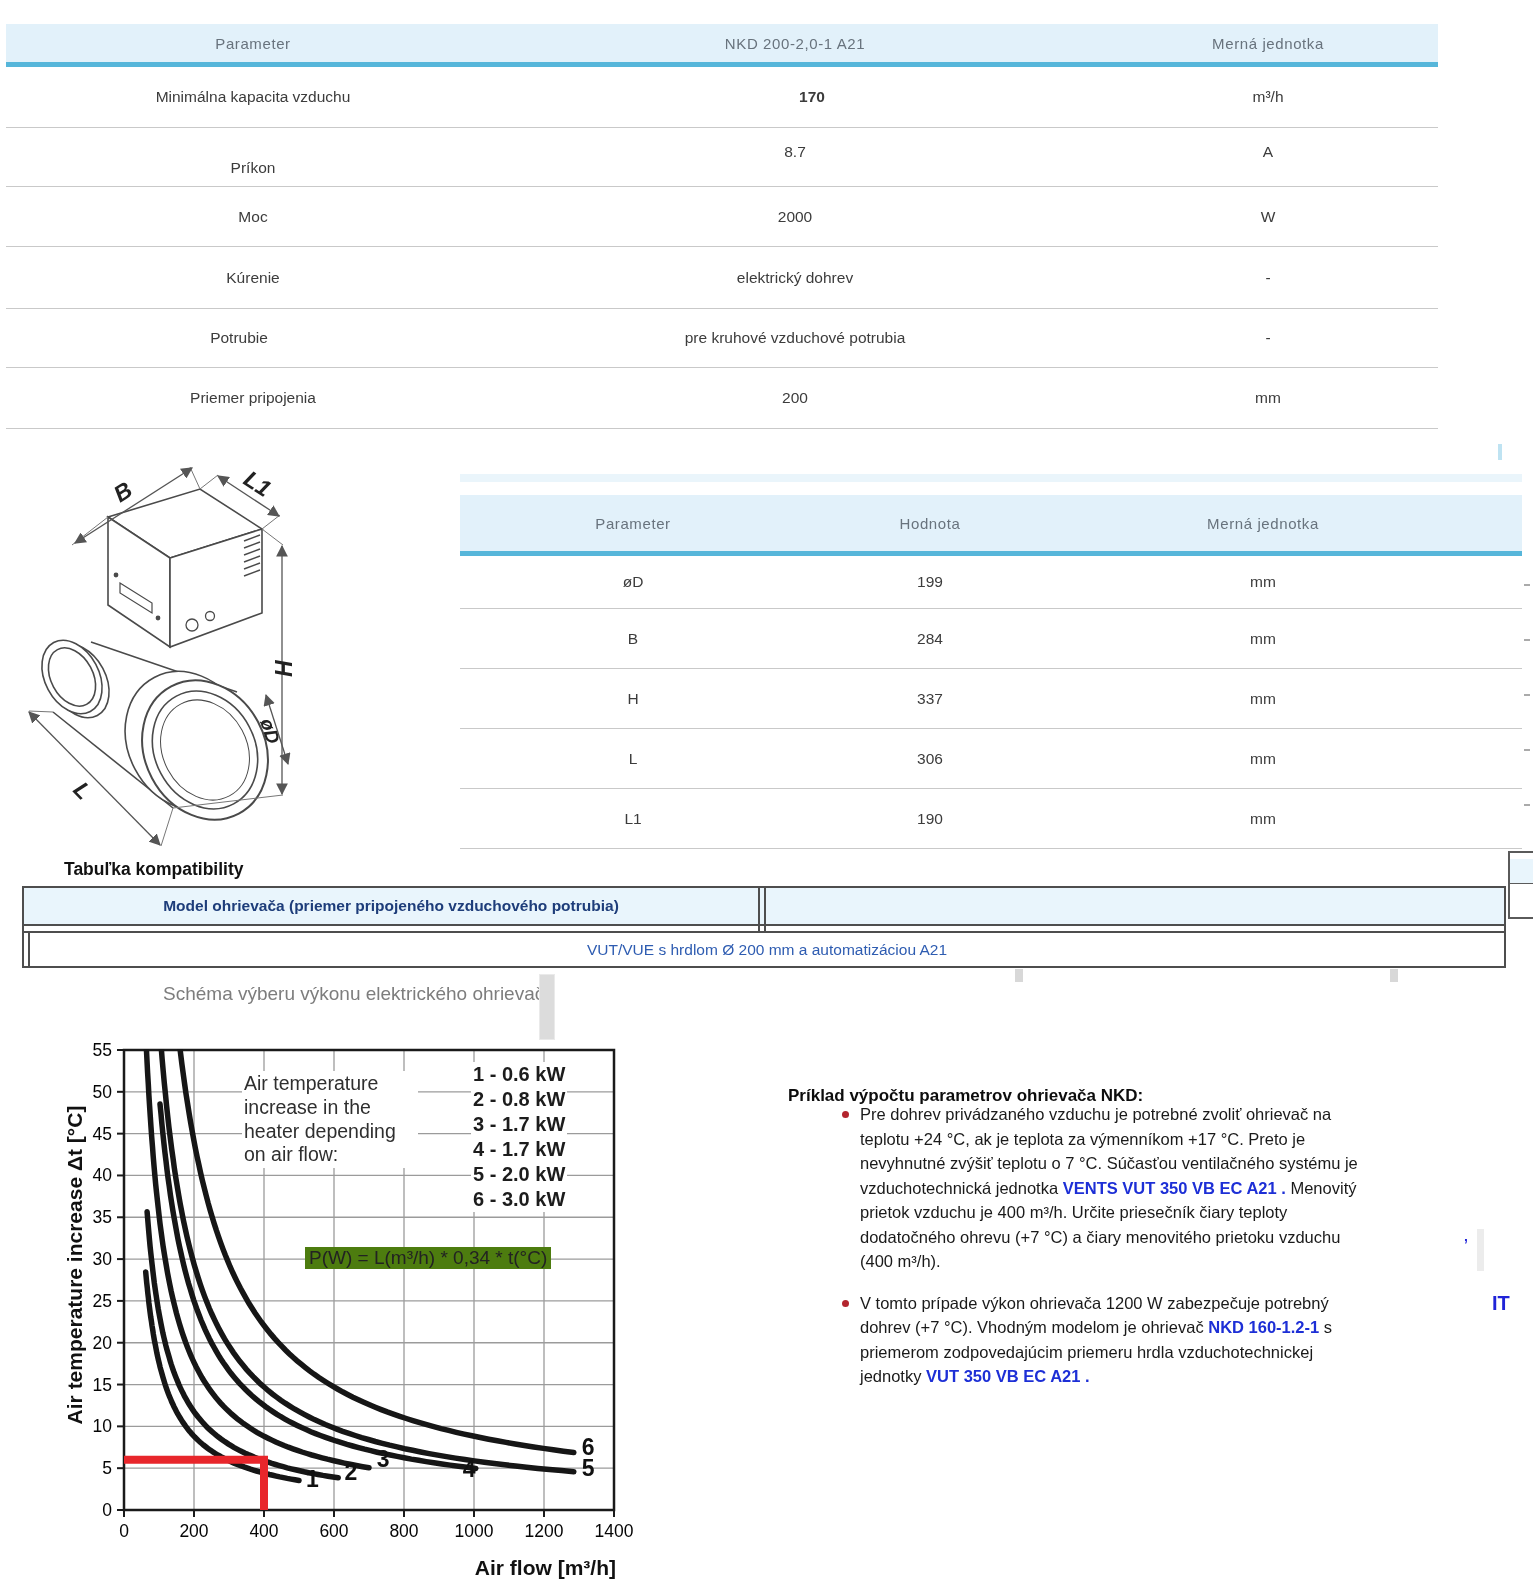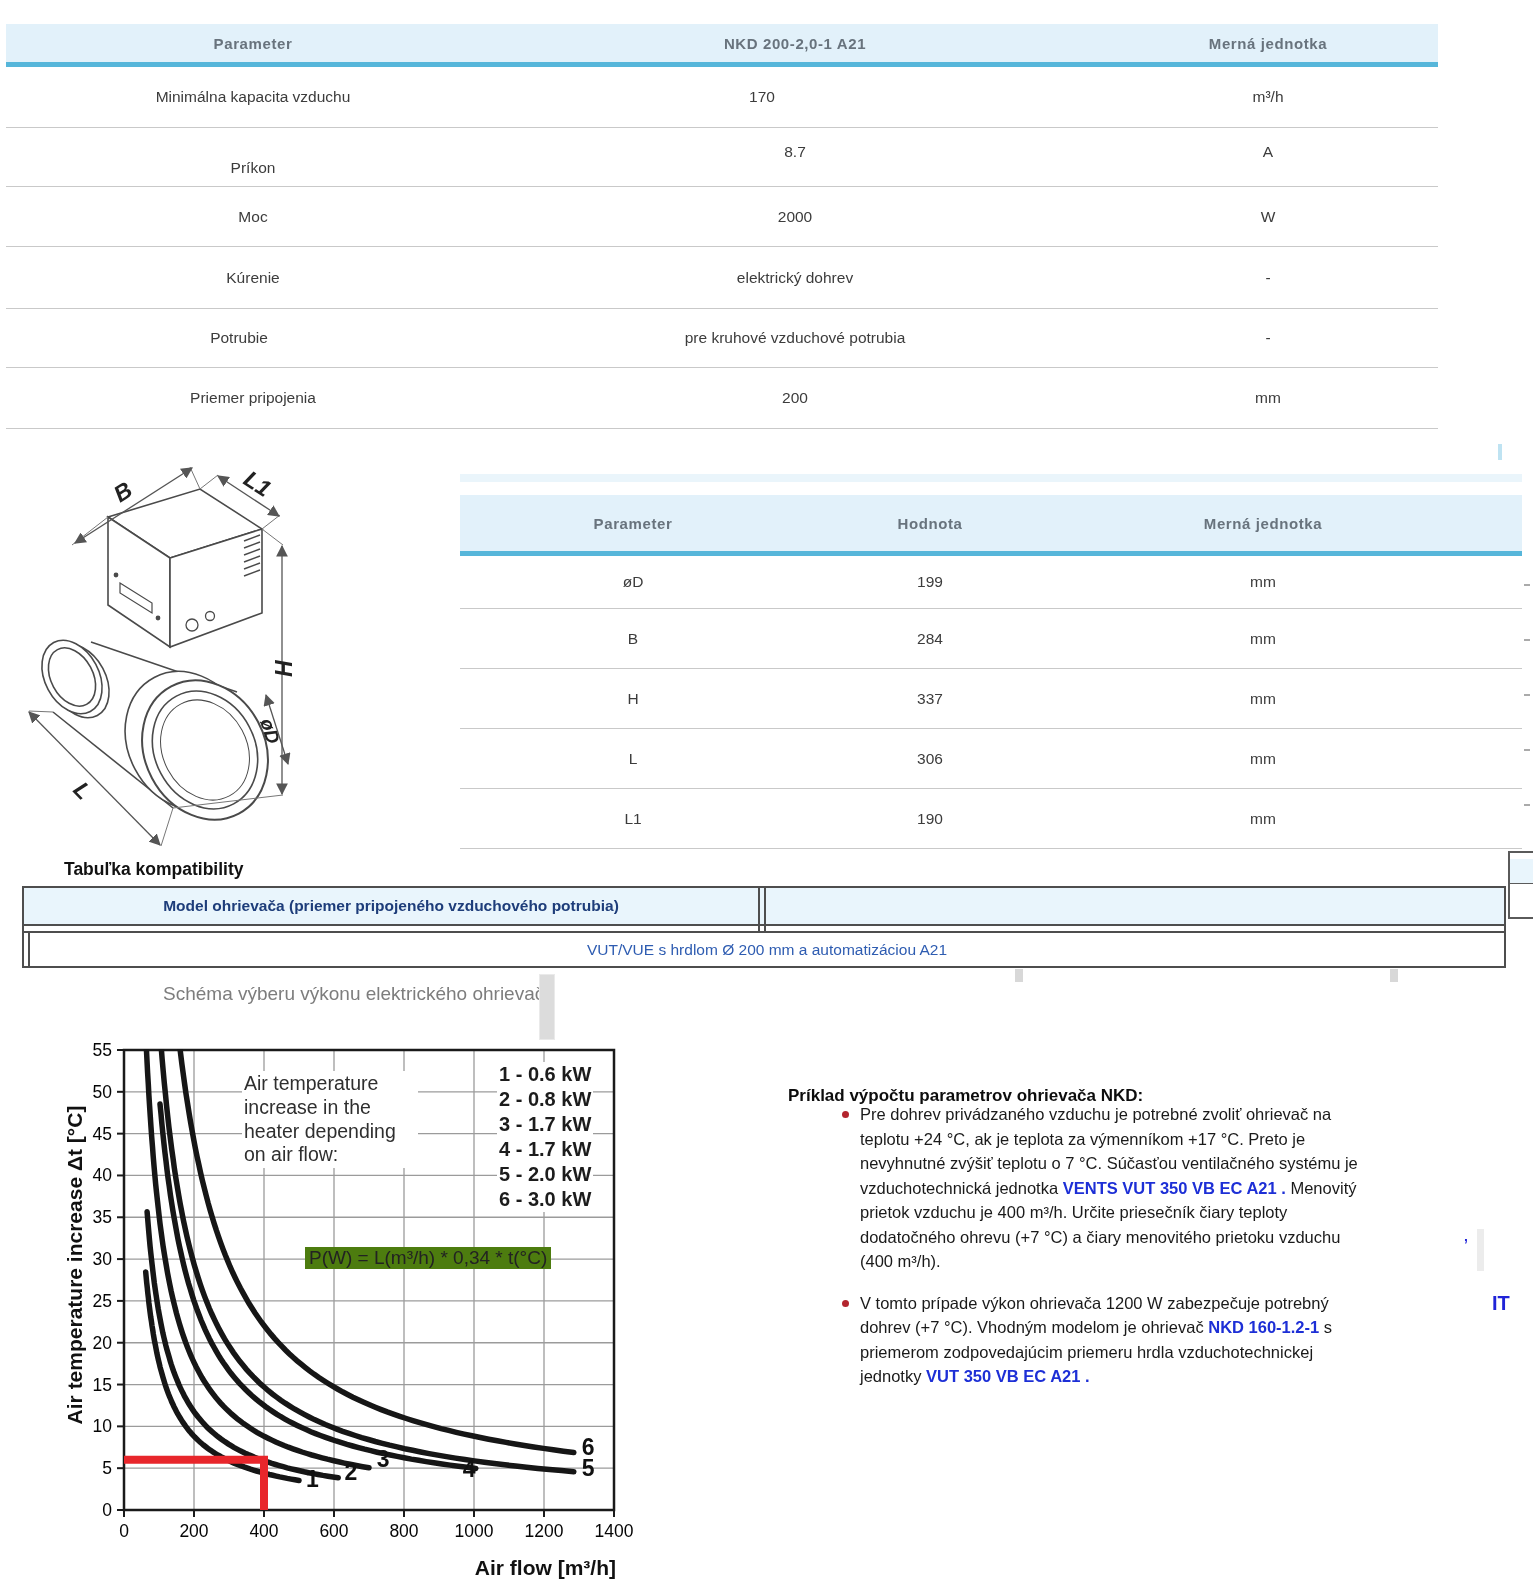--- a/index.html
+++ b/index.html
@@ -2,21 +2,21 @@
 <html><head>
 <meta charset="utf-8">
 <style>
   html,body{margin:0;padding:0;}
   body{width:1533px;height:1586px;position:relative;background:#fff;
        font-family:"Liberation Sans",sans-serif;color:#333;overflow:hidden;}
   .abs{position:absolute;}
   
   .tblhead{background:#e2f1fa;position:relative;}
   .tblhead span{position:absolute;top:50%;transform:translate(-50%,-50%);
-      font-weight:bold;font-size:15px;color:#68737d;letter-spacing:.6px;white-space:nowrap;}
+      font-weight:normal;font-size:15px;color:#68737d;letter-spacing:.6px;white-space:nowrap;}
   .underline{background:#56b6da;height:5px;}
   .trow{position:relative;border-bottom:1px solid #c9c9c9;}
   .trow span{position:absolute;top:50%;transform:translate(-50%,-50%);
       font-size:15.5px;color:#3c3c3c;white-space:nowrap;}
   .bluestrip{background:#eaf5fb;}
   
   #compat-title{font-weight:bold;font-size:17.5px;color:#111;}
   .ct{border:2px solid #4e4e4e;background:#fff;}
   .ct-row{display:flex;align-items:center;}
   .ct-h{background:#e9f5fc;height:36px;border-bottom:2px solid #4e4e4e;}
@@ -51,21 +51,21 @@
 
 <div class="abs" style="left:6px;top:24px;width:1432px;">
   <div class="tblhead" style="height:38px;">
     <span style="left:247px;">Parameter</span>
     <span style="left:789px;">NKD 200-2,0-1 A21</span>
     <span style="left:1262px;">Merná jednotka</span>
   </div>
   <div class="underline"></div>
   <div class="trow" style="height:60px;">
     <span style="left:247px;">Minimálna kapacita vzduchu</span>
-    <span style="left:756px;">170</span>
+    <span style="left:806px;font-weight:bold;">170</span>
     <span style="left:1262px;">m³/h</span>
   </div>
   <div class="trow" style="height:58px;">
     <span style="left:247px;top:calc(50% + 11px);">Príkon</span>
     <span style="left:789px;top:calc(50% - 5px);">8.7</span>
     <span style="left:1262px;top:calc(50% - 5px);">A</span>
   </div>
   <div class="trow" style="height:59px;">
     <span style="left:247px;">Moc</span>
     <span style="left:789px;">2000</span>
@@ -307,21 +307,21 @@
     </g>
     <polyline points="64,424.8181818181818 204,424.8181818181818 204,475" fill="none" stroke="#e8262b" stroke-width="8"></polyline>
     <text x="246" y="451.58181818181816" font-size="23" font-weight="bold" fill="#111">1</text>
     <text x="284.5" y="444.8909090909091" font-size="23" font-weight="bold" fill="#111">2</text>
     <text x="316.7" y="432.3454545454546" font-size="23" font-weight="bold" fill="#111">3</text>
     <text x="402.79999999999995" y="441.54545454545456" font-size="23" font-weight="bold" fill="#111">4</text>
     <text x="521.8" y="440.7090909090909" font-size="23" font-weight="bold" fill="#111">5</text>
     <text x="521.8" y="419.8" font-size="23" font-weight="bold" fill="#111">6</text>
   </svg>
 <div id="chart-note" class="abs" style="left:242px;top:1071px;width:172px;">Air temperature increase in the heater depending on air flow:</div>
-<div id="chart-legend" class="abs" style="left:497px;top:1062px;">
+<div id="chart-legend" class="abs" style="left:471px;top:1062px;">
   <div>1 - 0.6 kW</div>
   <div>2 - 0.8 kW</div>
   <div>3 - 1.7 kW</div>
   <div>4 - 1.7 kW</div>
   <div>5 - 2.0 kW</div>
   <div>6 - 3.0 kW</div>
 </div>
 <div id="chart-formula" class="abs" style="left:305px;top:1247px;">P(W) = L(m³/h) * 0,34 * t(°C)</div>
 
 <div id="example-heading" class="abs" style="left:788px;top:1086px;">Príklad výpočtu parametrov ohrievača NKD:</div>

